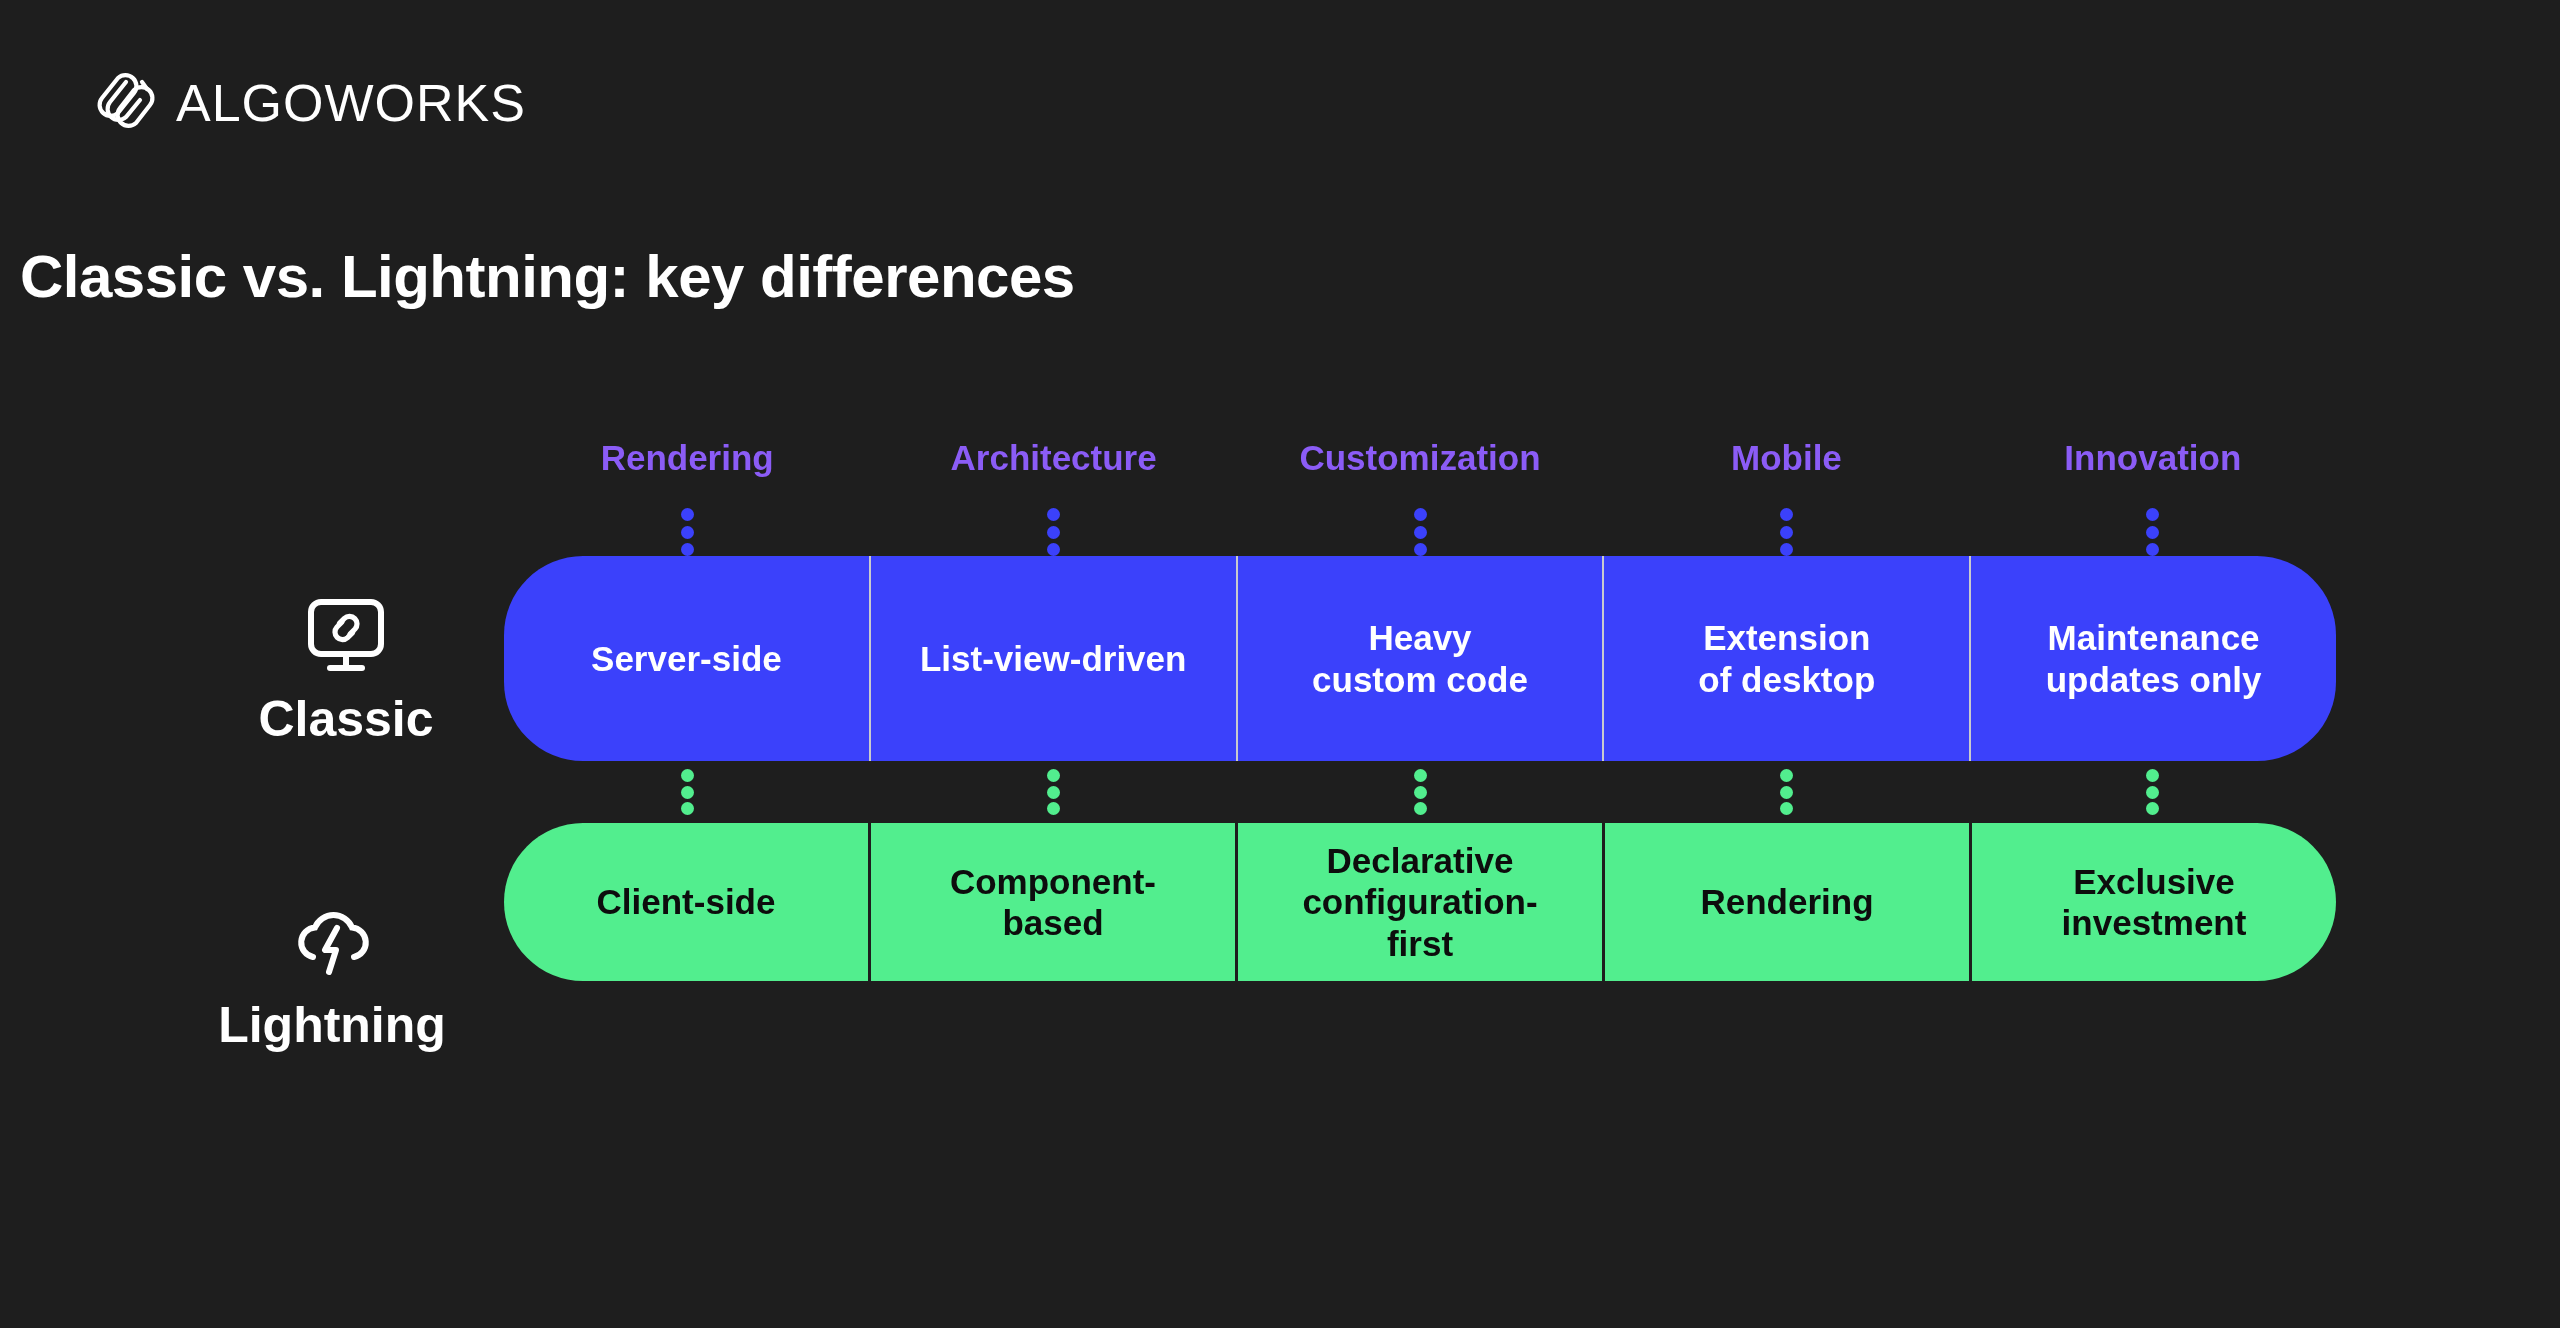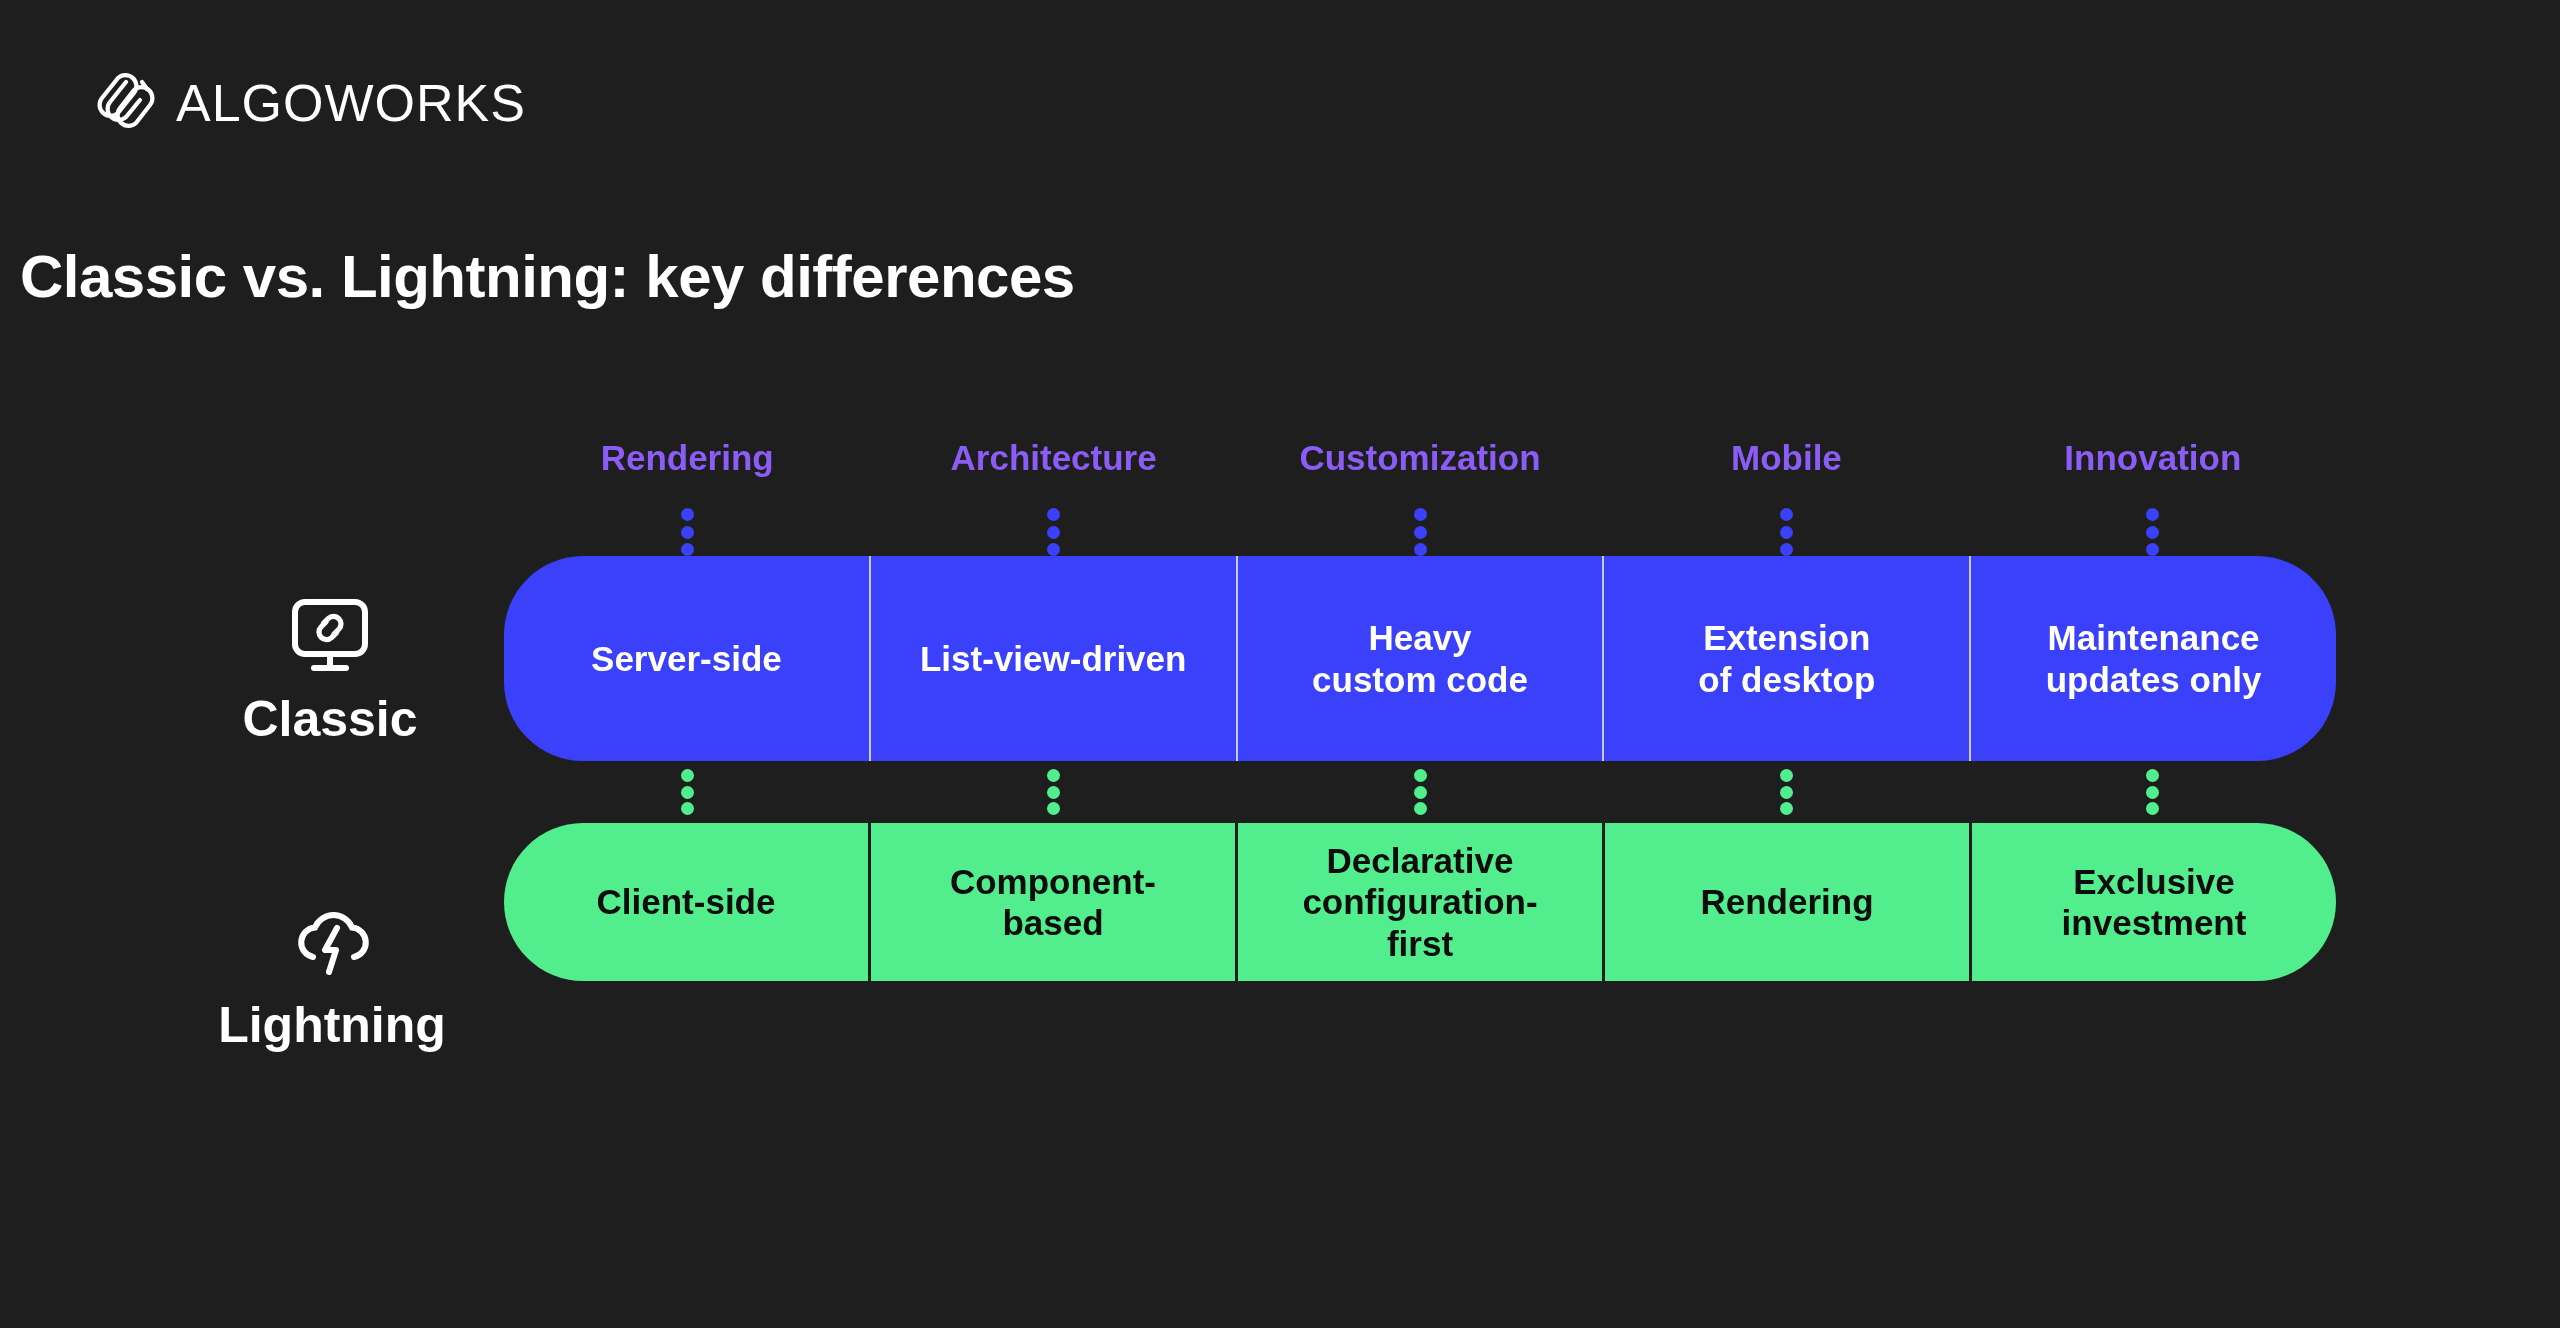--- a/index.html
+++ b/index.html
@@ -150,21 +150,21 @@
     justify-content: center;
   }
   .row-label .row-label-text {
     margin-top: 14px;
     color: #ffffff;
     font-size: 50px;
     font-weight: bold;
     line-height: 1;
     white-space: nowrap;
   }
-  #row-label-classic   { left: 180px; top: 592px; }
+  #row-label-classic   { left: 196px; top: 592px; }
   #row-label-lightning { left: 182px; top: 898px; }
 </style>
 </head>
 <body>
 
 <div id="brand-logo">
   <span class="logo-mark">
     <svg width="62" height="58" viewBox="0 0 62 58" fill="none" xmlns="http://www.w3.org/2000/svg">
       <path d="M30 10 L14 30 a11 11 0 0 0 16 15 L44 28" stroke="#ffffff" stroke-width="4.2" stroke-linecap="round" fill="none"></path>
       <path d="M22 6 a11 11 0 0 1 16 15 L22 41 a11 11 0 0 1-16-15 Z" stroke="#ffffff" stroke-width="4.2" stroke-linecap="round" stroke-linejoin="round" fill="none"></path>

